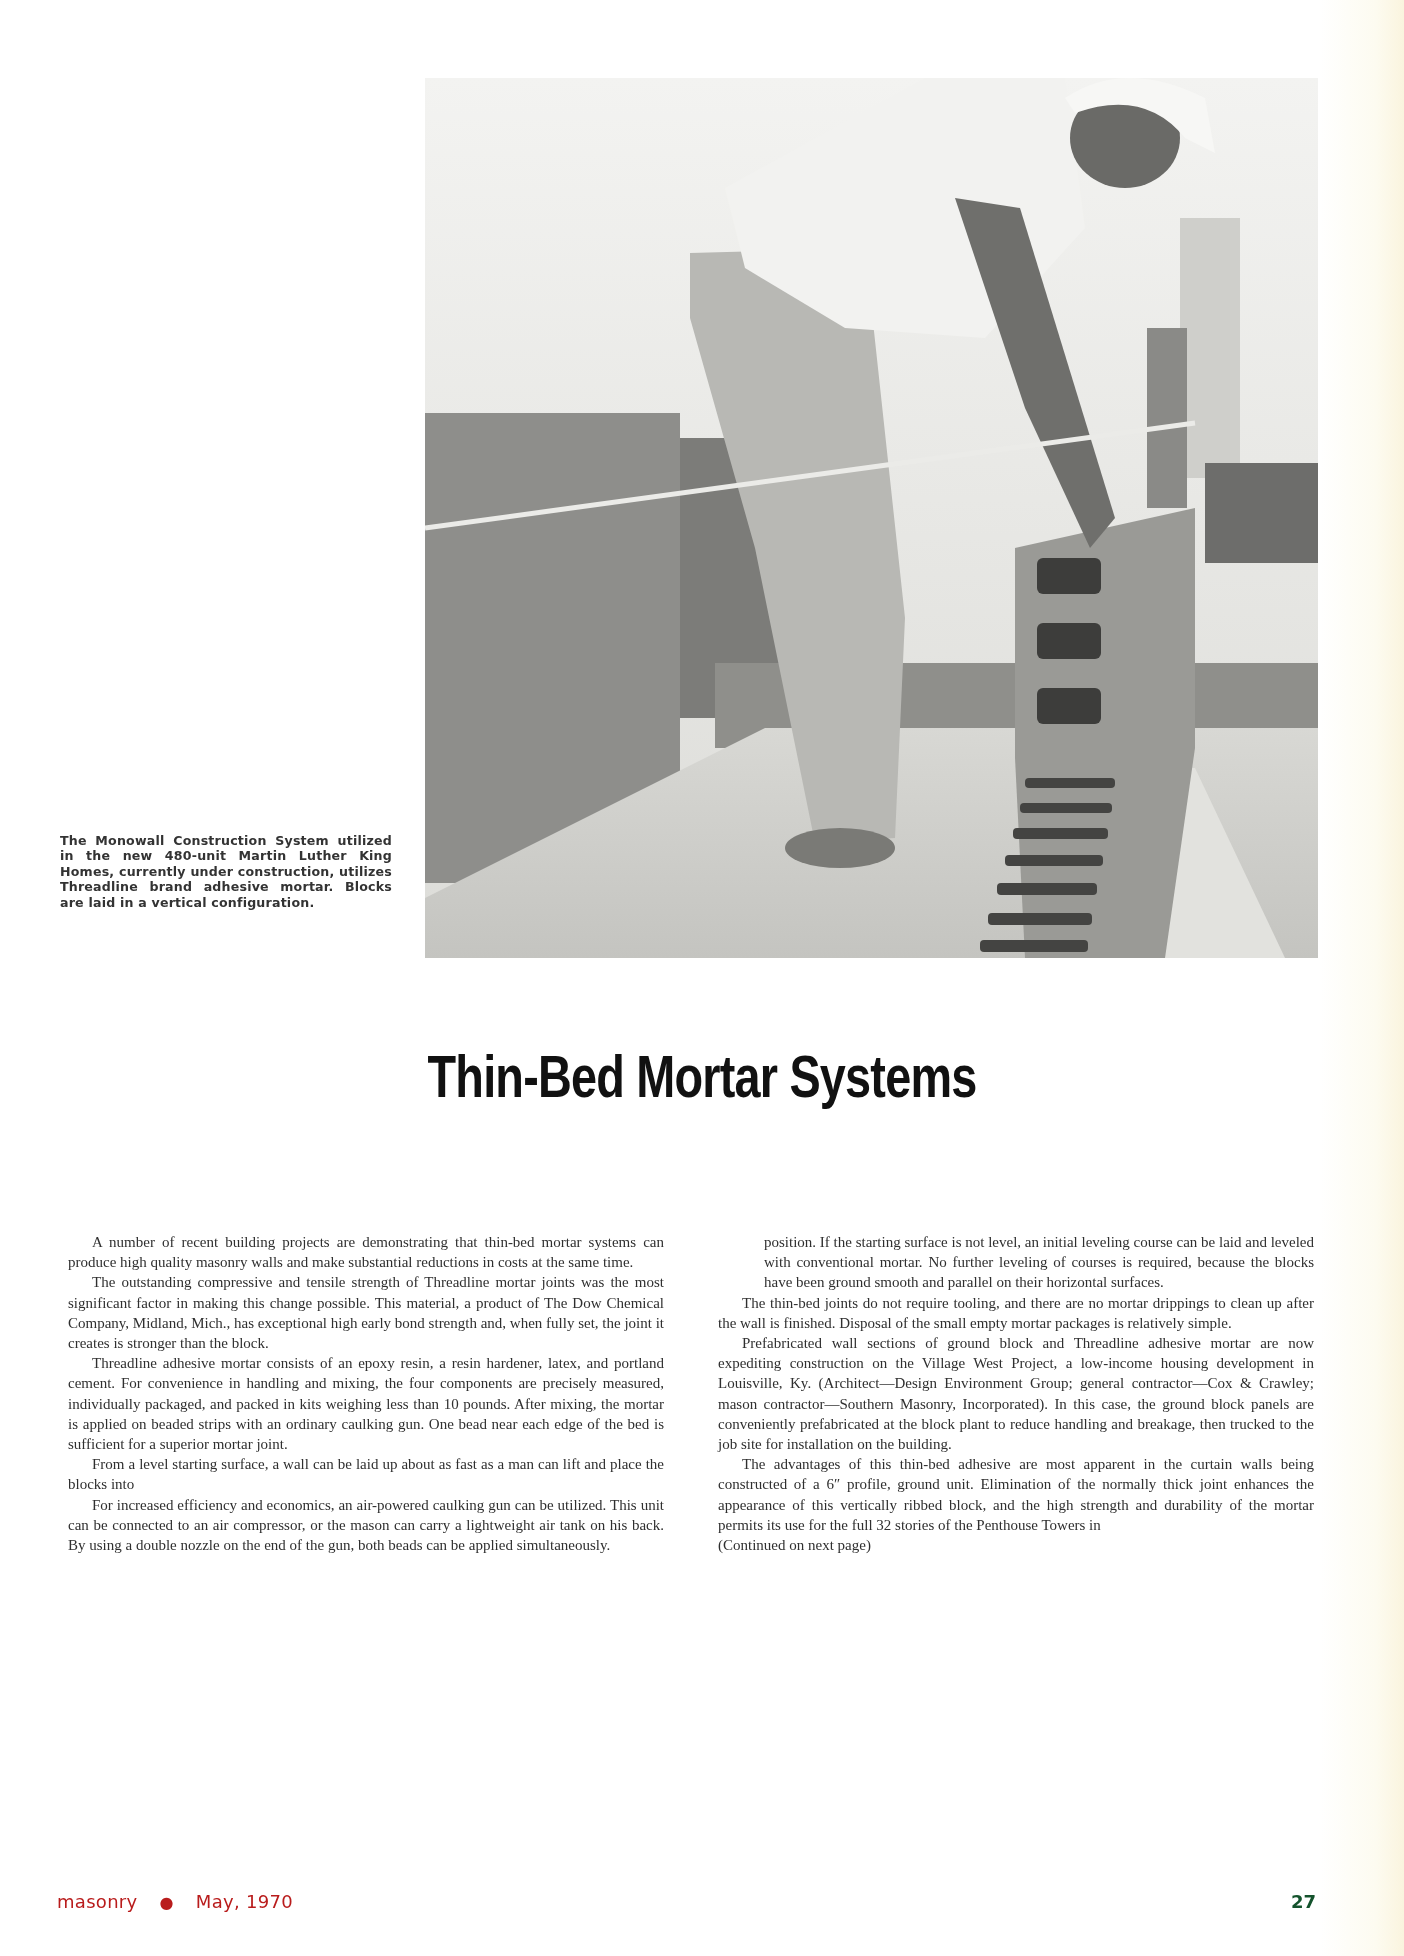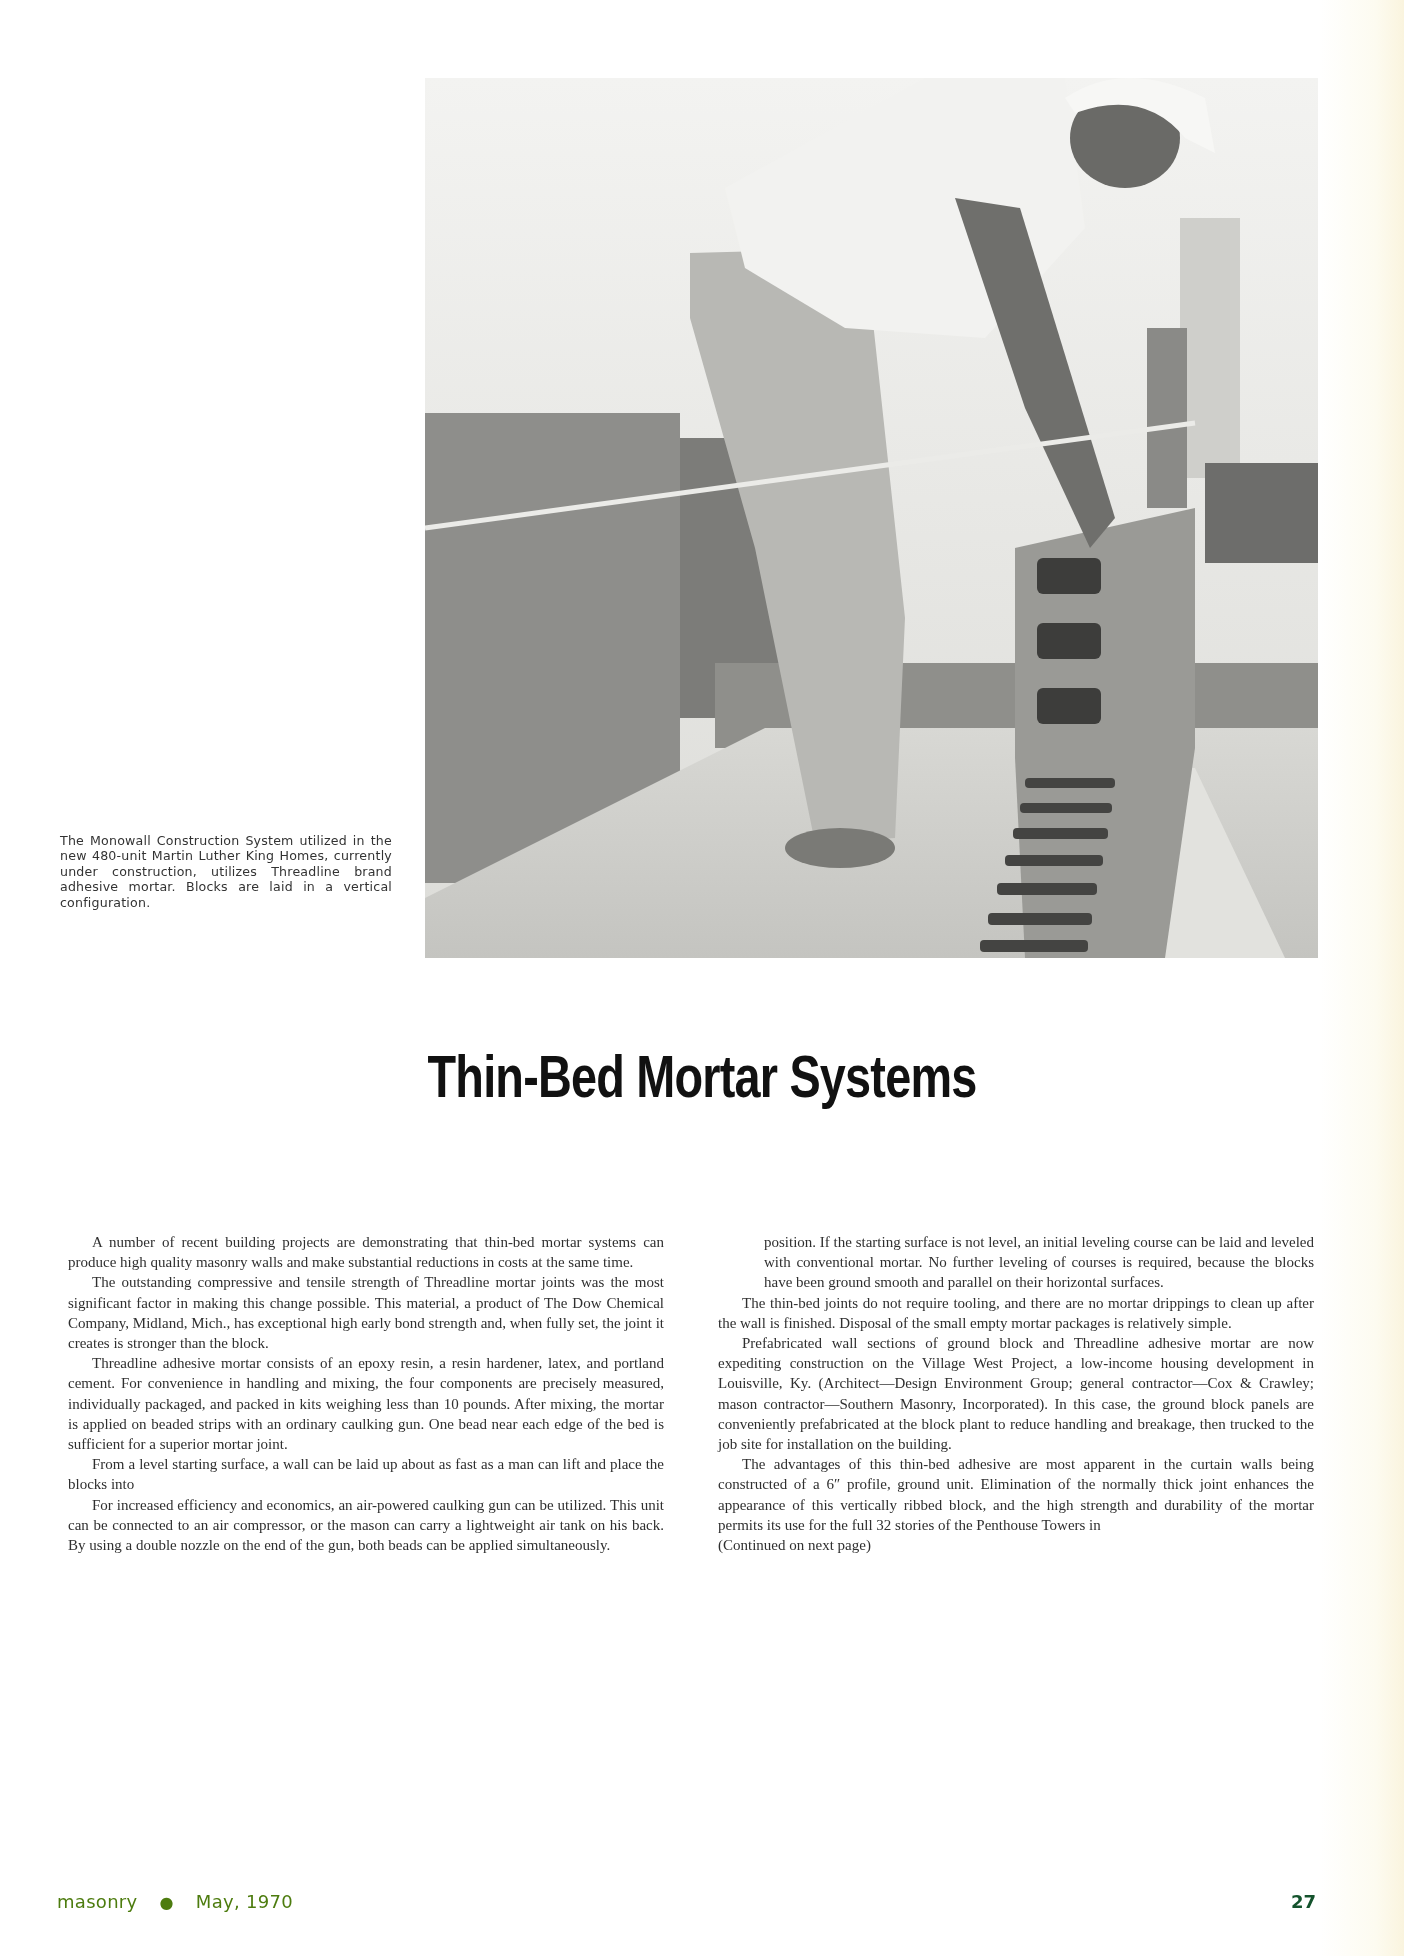--- a/index.html
+++ b/index.html
@@ -10,21 +10,21 @@
     font-family: "Liberation Serif", serif;
     color: #2a2a2a;
   }
   .photo {
     position: absolute; left: 425px; top: 78px; width: 893px; height: 880px;
     overflow: hidden; background: #eeeeec;
   }
   .photo svg { width: 100%; height: 100%; display: block; }
   .caption {
     position: absolute; left: 60px; top: 833px; width: 332px;
-    font-family: "DejaVu Sans", sans-serif; font-weight: normal;
+    font-family: "DejaVu Sans", sans-serif; font-weight: bold;
     font-size: 12.6px; line-height: 15.4px; color: #333;
     text-align: justify; letter-spacing: 0.2px;
   }
   .title {
     position: absolute; left: 0; width: 1404px; top: 1042px;
     text-align: center;
     font-family: "Liberation Sans", sans-serif; font-weight: bold;
     font-size: 60px; letter-spacing: -1px; color: #111;
     transform: scaleX(0.78); transform-origin: center;
   }
@@ -35,21 +35,21 @@
   }
   .col p { margin: 0; text-indent: 24px; }
   .col p.noindent { text-indent: 0; margin-left: 46px; }
   .col1 { left: 68px; }
   .col2 { left: 718px; }
   .continued {
     text-align: left; text-indent: 0 !important;
   }
   .footer-left {
     position: absolute; left: 57px; top: 1891px;
-    font-family: "DejaVu Sans", sans-serif; font-size: 18px; color: #4d7c0f;
+    font-family: "DejaVu Sans", sans-serif; font-size: 18px; color: #b91c1c;
     letter-spacing: 0.3px;
   }
   .footer-left .dot { display: inline-block; margin: 0 22px; font-size: 16px; }
   .footer-right {
     position: absolute; left: 1291px; top: 1891px;
     font-family: "DejaVu Sans", sans-serif; font-weight: bold; font-size: 18px; color: #14532d;
   }
 </style>
 </head>
 <body>

